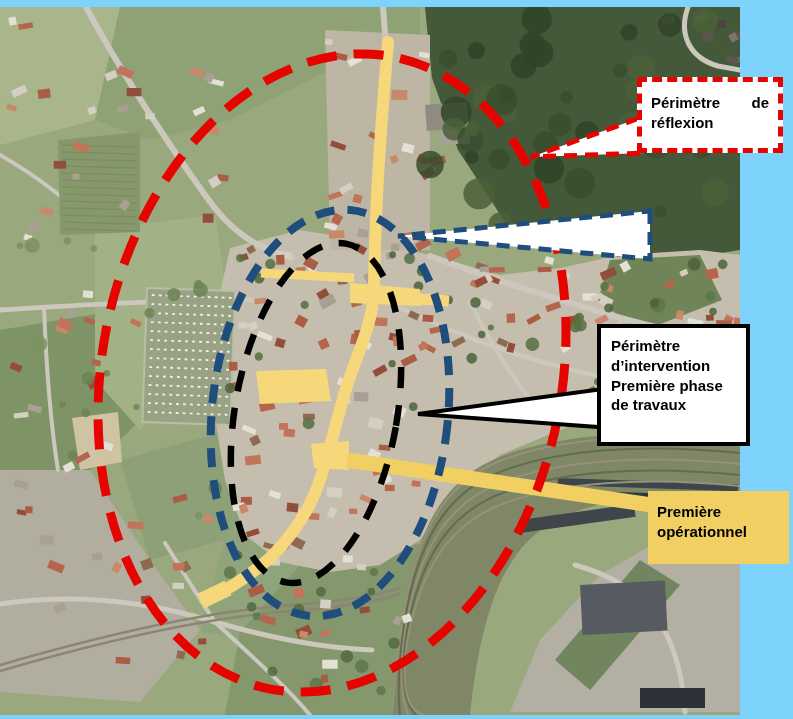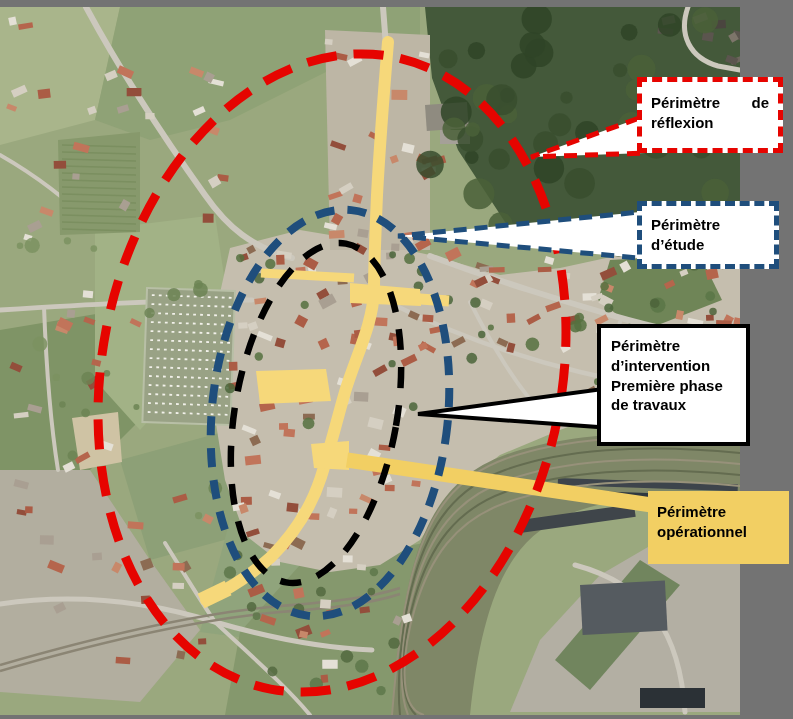--- a/index.html
+++ b/index.html
@@ -1,16 +1,16 @@
 <!DOCTYPE html>
 <html><head>
 <meta charset="utf-8">
 <style>
   html,body{margin:0;padding:0;background:#fff;}
-  .stage{position:relative;width:793px;height:719px;background:#737373;overflow:hidden;
+  .stage{position:relative;width:793px;height:719px;background:#7dd3fc;overflow:hidden;
          font-family:"Liberation Sans", sans-serif;}
   .stage svg{position:absolute;left:0;top:0;}
 
   
   .e-red{stroke:var(--c-red);fill:none;}
   .e-blue{stroke:var(--c-blue);fill:none;}
   .e-black{stroke:#000;fill:none;}
   .wedge-red{fill:#fff;stroke:var(--c-red);}
   .wedge-blue{fill:#fff;stroke:var(--c-blue);}
   .wedge-black{fill:#fff;stroke:#000;}
@@ -681,23 +681,20 @@
 
     <polygon class="wedge-red" points="645,116 645,153 531,157" stroke-width="5" stroke-dasharray="13 8"></polygon>
     <polygon class="wedge-blue" points="650,211 650,259 398,236" stroke-width="5" stroke-dasharray="13 8"></polygon>
     <polygon class="wedge-black" points="640,384 640,430 418,414" stroke-width="4"></polygon>
   </g>
 </svg>
 
 <div class="legend-box box-reflexion">
   <span>Périmètre de réflexion</span>
 </div>
-<div class="legend-box box-etude">
-  <span>Périmètre d’étude</span>
-</div>
 <div class="legend-box box-intervention">
   <span>Périmètre d’intervention Première phase de travaux</span>
 </div>
 <div class="legend-box box-operationnel">
-  <span>Périmètre opérationnel</span>
+  <span>Première opérationnel</span>
 </div>
 
 </div>
 
 </body></html>

